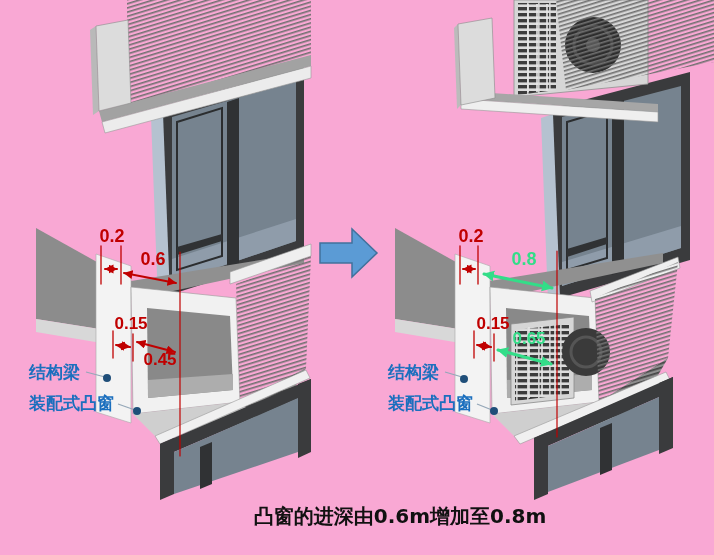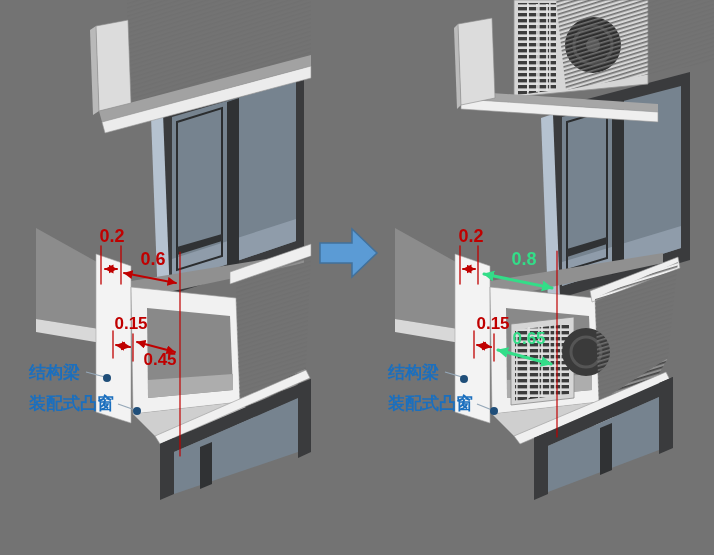--- a/index.html
+++ b/index.html
@@ -1,16 +1,16 @@
 <!DOCTYPE html>
 <html><head>
 <meta charset="utf-8">
 <style>
   html,body{margin:0;padding:0;background:#fff;}
-  #stage{position:relative;width:714px;height:555px;background:#737373;overflow:hidden;
+  #stage{position:relative;width:714px;height:555px;background:#f9a8d4;overflow:hidden;
          font-family:"Liberation Sans","DejaVu Sans",sans-serif;}
   svg{position:absolute;left:0;top:0;}
   .dim-text{font-size:18px;font-weight:700;font-family:"Liberation Sans","DejaVu Sans",sans-serif;}
   .dim-text-sm{font-size:17px;font-weight:700;font-family:"Liberation Sans","DejaVu Sans",sans-serif;}
   .cn-label{font-size:17px;font-weight:700;font-family:"DejaVu Sans","Liberation Sans",sans-serif;}
   #caption{position:absolute;top:503px;left:400px;transform:translateX(-50%);
            font-size:20px;font-weight:700;color:#111;white-space:nowrap;
            font-family:"DejaVu Sans","Liberation Sans",sans-serif;}
 </style>
 </head>
@@ -169,13 +169,14 @@
       <line x1="445" y1="372" x2="462" y2="377" stroke="#94A7B8" stroke-width="1.2"></line>
       <circle cx="464" cy="379" r="4" fill="#1F4E79"></circle>
       <text x="388" y="378" class="cn-label" fill="#1B6FBE">结构梁</text>
       <line x1="477" y1="404" x2="492" y2="410" stroke="#94A7B8" stroke-width="1.2"></line>
       <circle cx="494" cy="411" r="4" fill="#1F4E79"></circle>
       <text x="388" y="409" class="cn-label" fill="#1B6FBE">装配式凸窗</text>
     </g>
   </g>
 </svg>
 
+<div id="caption">凸窗的进深由0.6m增加至0.8m</div>
 </div>
 
 </body></html>

